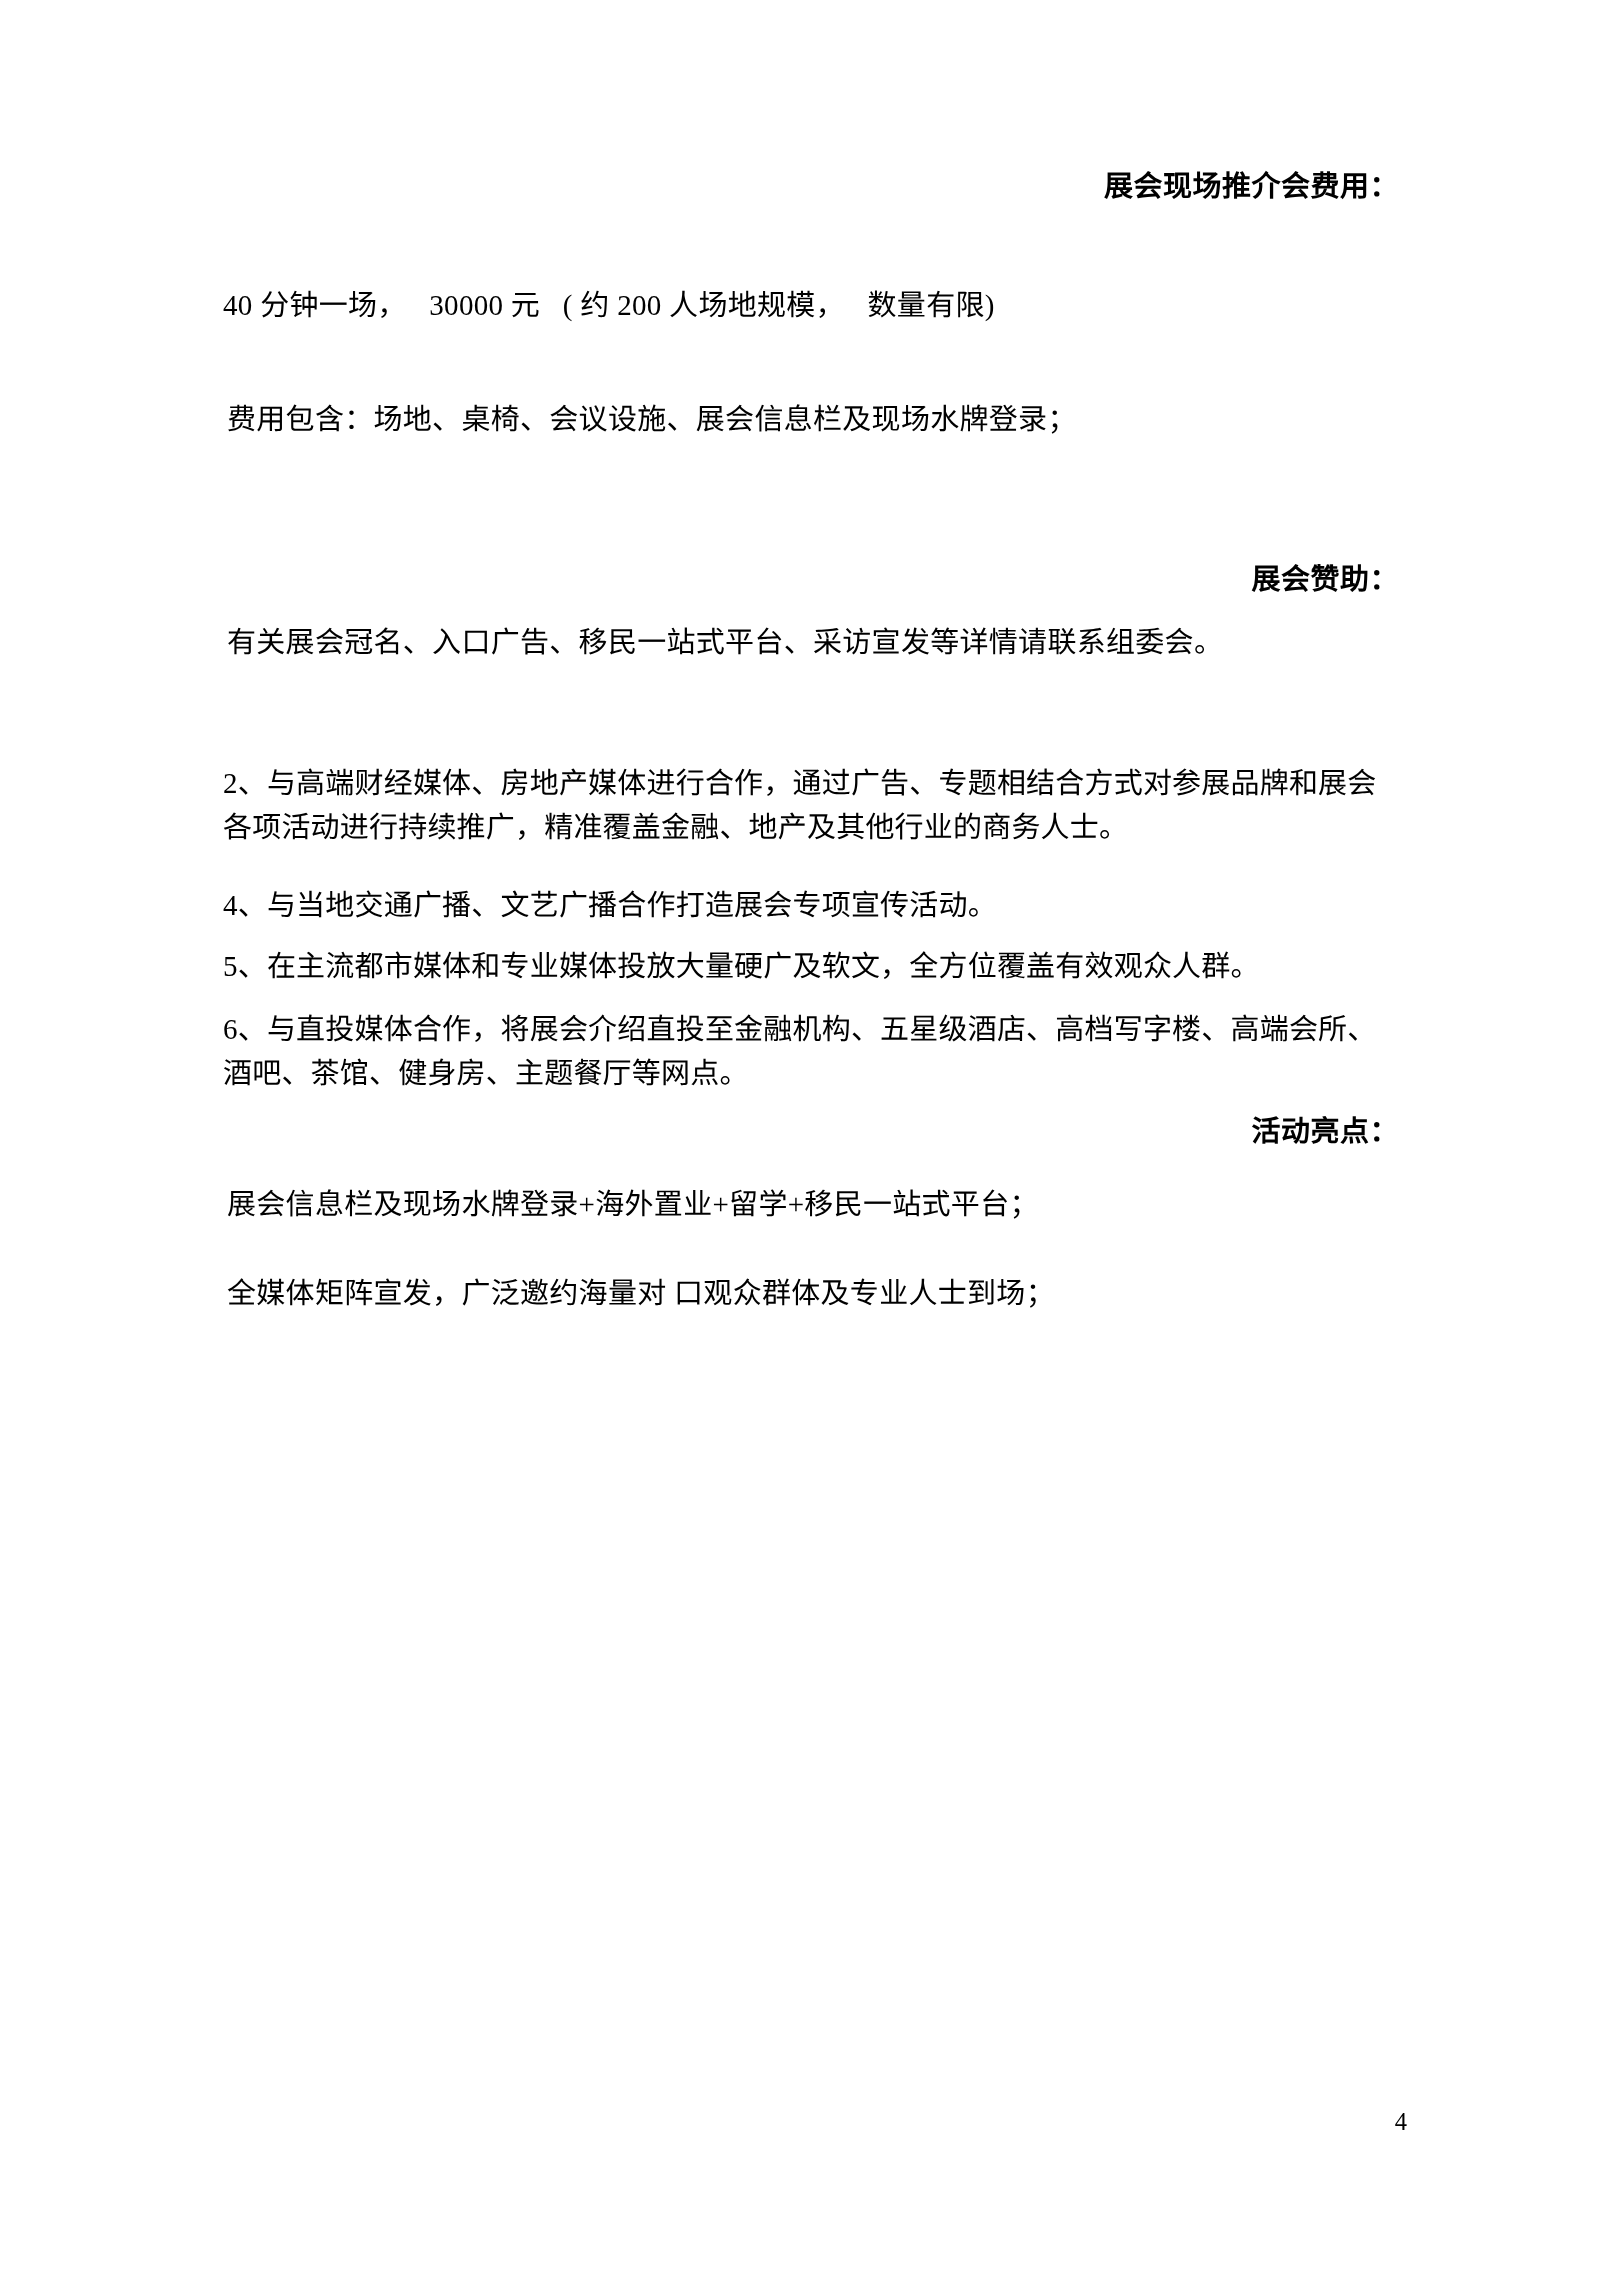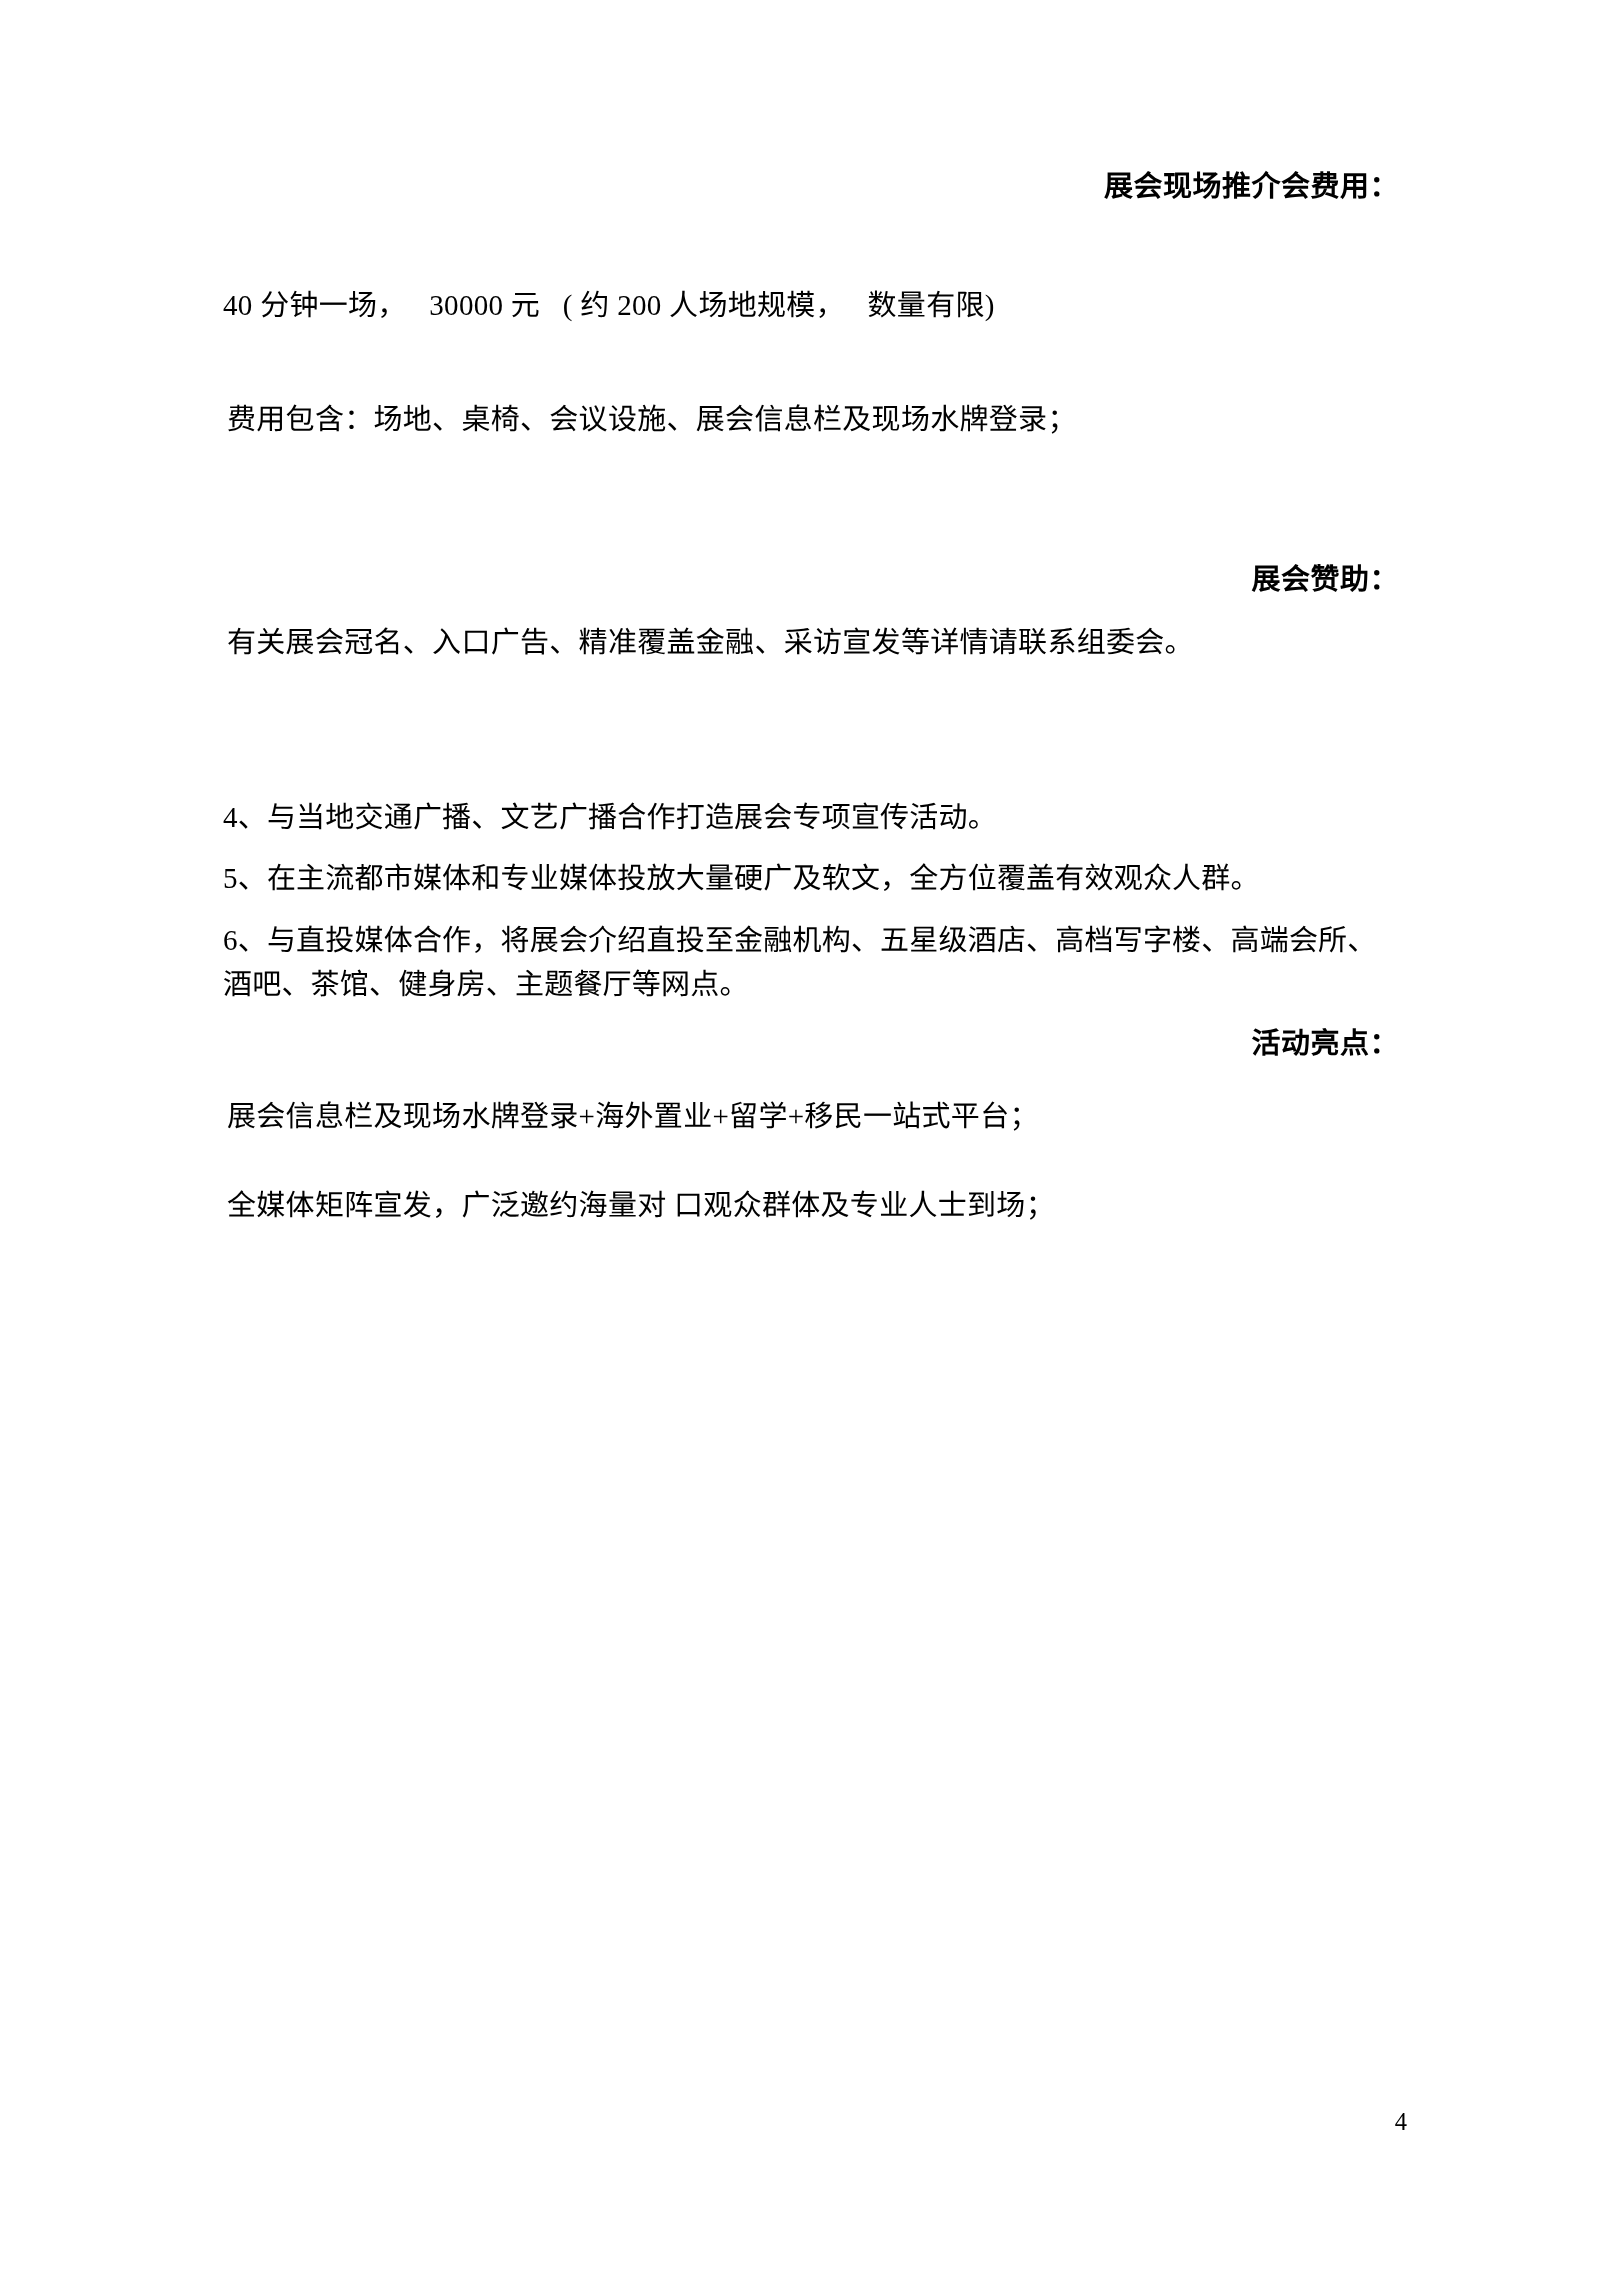--- a/index.html
+++ b/index.html
@@ -79,26 +79,27 @@
     <h2 class="heading">展会现场推介会费用：</h2>
     <div class="spacer-lg"></div>
     <p class="fee-line">40 分钟一场，   30000 元   ( 约 200 人场地规模，   数量有限)</p>
     <div class="spacer-md"></div>
     <p class="para">费用包含：场地、桌椅、会议设施、展会信息栏及现场水牌登录；</p>
 
     <div class="spacer-gap"></div>
 
     <h2 class="heading">展会赞助：</h2>
     <div class="spacer-xs"></div>
-    <p class="para">有关展会冠名、入口广告、精准覆盖金融、采访宣发等详情请联系组委会。</p>
+    <p class="para">有关展会冠名、入口广告、移民一站式平台、采访宣发等详情请联系组委会。</p>
 
     <div class="spacer-lg"></div>
 
     <div class="spacer-sm"></div>
     <div class="spacer-xs"></div>
+    <p class="list-item two-line">2、与高端财经媒体、房地产媒体进行合作，通过广告、专题相结合方式对参展品牌和展会各项活动进行持续推广，精准覆盖金融、地产及其他行业的商务人士。</p>
     <div class="spacer-xs"></div>
     <div class="spacer-xs"></div>
     <p class="list-item">4、与当地交通广播、文艺广播合作打造展会专项宣传活动。</p>
     <div class="spacer-xs"></div>
     <p class="list-item">5、在主流都市媒体和专业媒体投放大量硬广及软文，全方位覆盖有效观众人群。</p>
     <div class="spacer-xs"></div>
     <p class="list-item two-line">6、与直投媒体合作，将展会介绍直投至金融机构、五星级酒店、高档写字楼、高端会所、酒吧、茶馆、健身房、主题餐厅等网点。</p>
 
     <div class="spacer-xs"></div>
 

